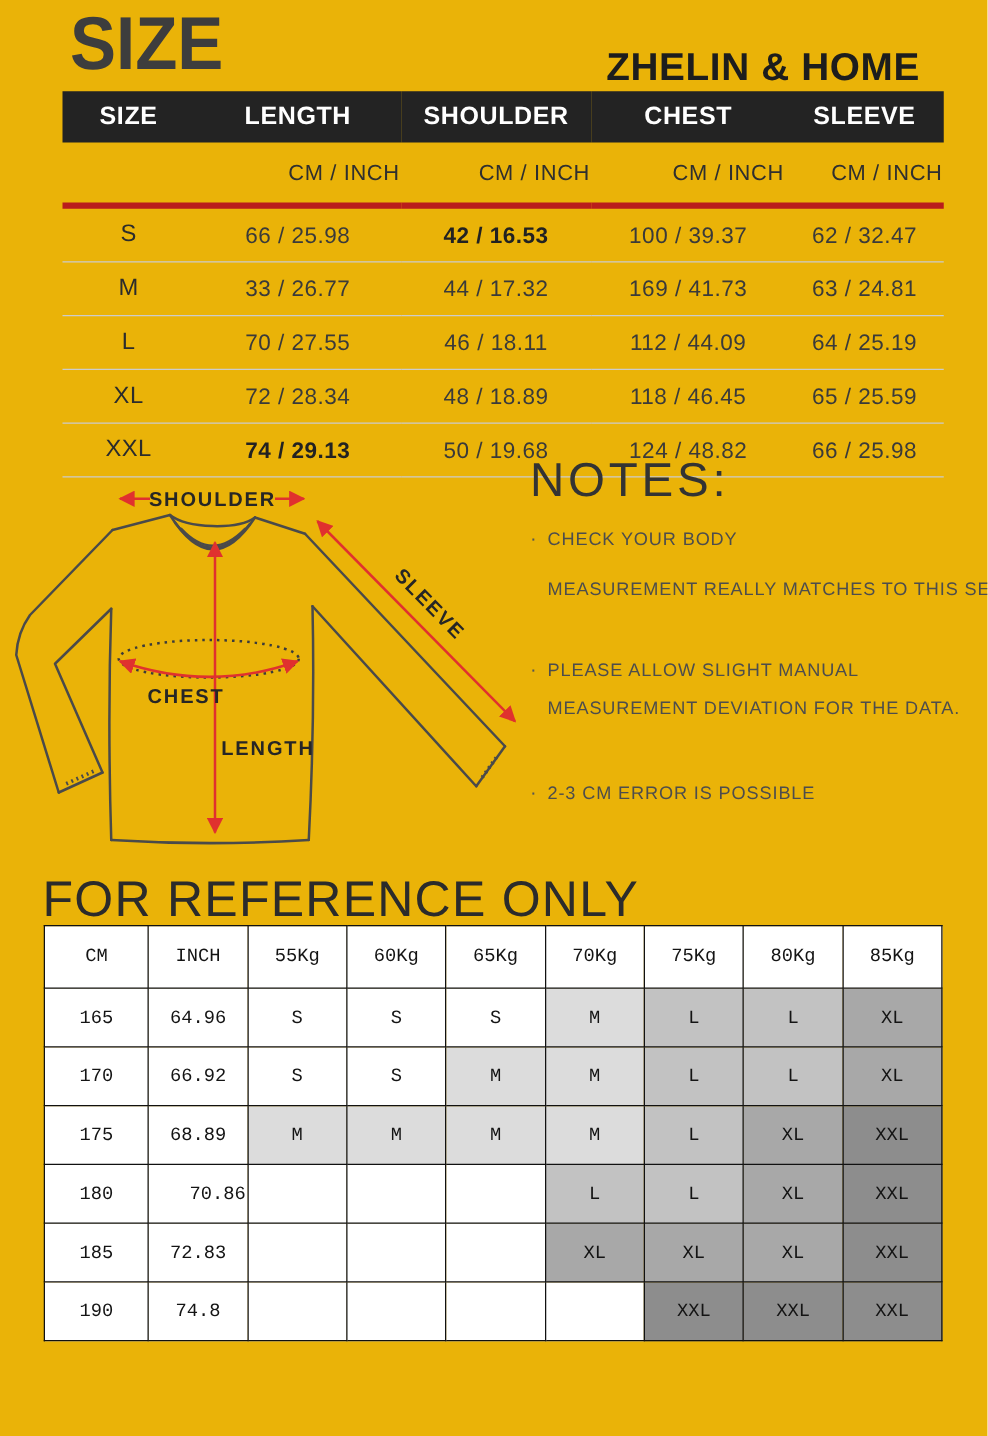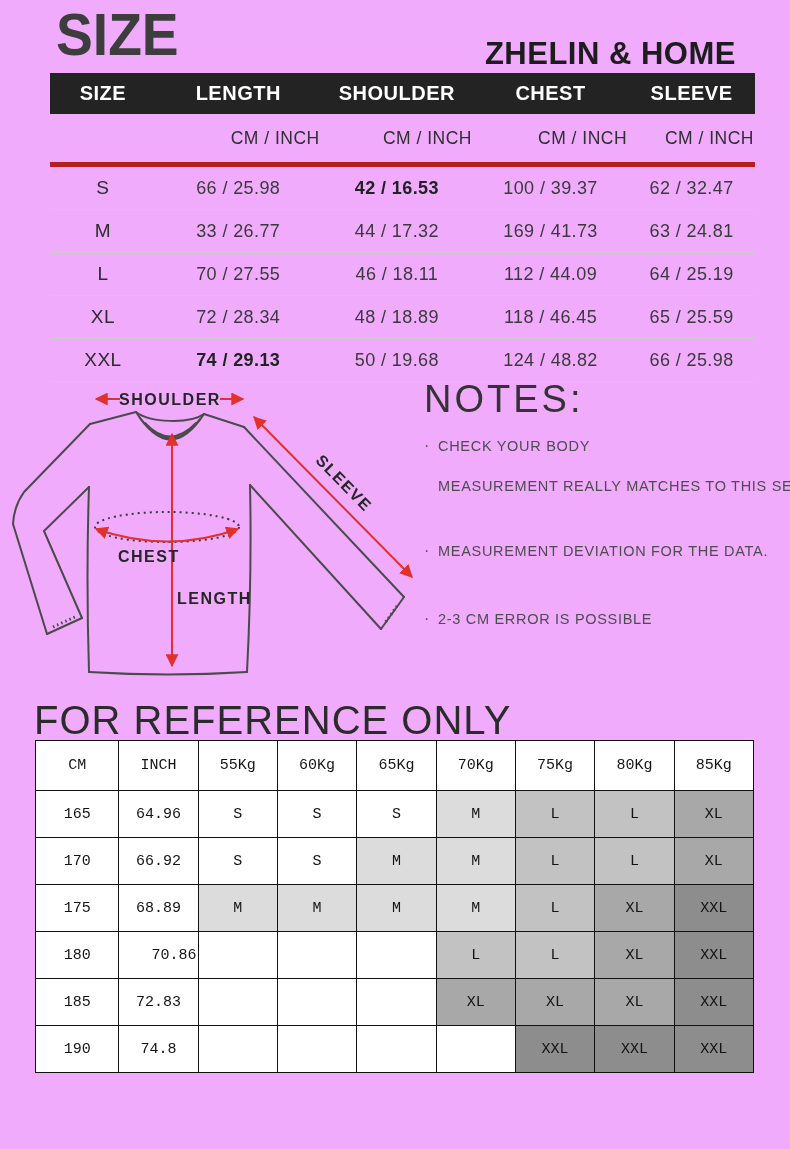--- a/index.html
+++ b/index.html
@@ -1,16 +1,16 @@
 <!DOCTYPE html>
 <html style="--header-bg: #232323; --red: #e0312e; --outline: #4a4a4a;"><head>
 <meta charset="utf-8">
 <style>
   html,body{margin:0;padding:0;background:#fff;}
-  .page{position:relative;width:790px;height:1149px;background:#f0abfc;overflow:hidden;
+  .page{position:relative;width:790px;height:1149px;background:#eab308;overflow:hidden;
         font-family:"Liberation Sans",sans-serif;}
 
   
   .big-title{position:absolute;left:56px;top:0px;font-size:60px;font-weight:700;
              color:#3d3d3d;letter-spacing:0px;transform:scaleX(.92);transform-origin:left top;}
   .brand{position:absolute;right:54px;top:36px;font-size:31px;font-weight:700;color:#1d1d1d;letter-spacing:.5px;}
 
   
   .size-table{position:absolute;left:50px;top:73px;width:705px;border-collapse:collapse;table-layout:fixed;}
   .size-table th.sz-h{background:var(--header-bg,#232323);color:#fff;height:39px;
@@ -27,21 +27,21 @@
   .shirt{position:absolute;left:0px;top:366px;width:430px;height:332px;}
   .shirt .outline path{fill:none;stroke:var(--outline,#4a4a4a);stroke-width:2;stroke-linejoin:round;stroke-linecap:round;}
   .shirt .cuffdash{fill:none;stroke:var(--outline,#4a4a4a);stroke-width:3;stroke-dasharray:1.5 3;}
   .shirt .chest-ellipse{fill:none;stroke:#3b3b3b;stroke-width:2;stroke-dasharray:2 4;}
   .shirt .red path{fill:none;stroke:var(--red,#e0312e);stroke-width:2;}
   .shirt .red-fill{fill:var(--red,#e0312e);}
   .shirt .dlabels text{font-family:"Liberation Sans",sans-serif;font-size:16px;font-weight:700;
                        fill:#262626;letter-spacing:1.5px;}
 
   
-  .notes{position:absolute;left:424px;top:378px;width:362px;}
+  .notes{position:absolute;left:424px;top:364px;width:362px;}
   .notes-title{font-size:38px;font-weight:400;color:#333;letter-spacing:3px;line-height:42px;}
   .note-line{position:relative;padding-left:14px;font-size:14.5px;color:#4d4d4d;
              letter-spacing:.7px;line-height:28px;white-space:nowrap;}
   .note-line .bullet{position:absolute;left:0;top:0;font-size:16px;color:#555;}
   .note-line:nth-child(1){margin-top:12px;}
   .note-line:nth-child(2){margin-top:12px;}
   .note-line:nth-child(3){margin-top:37px;}
   .note-line:nth-child(4){margin-top:2px;}
   .note-line:nth-child(5){margin-top:40px;}
 
@@ -165,21 +165,21 @@
       <text x="118" y="196">CHEST</text>
       <text x="177" y="238">LENGTH</text>
     </g>
   </svg>
 
   <div class="notes">
     <div class="notes-title">NOTES:</div>
     <div id="notes-lines">
         <div class="note-line"><span class="bullet">·</span><span>CHECK YOUR BODY</span></div>
         <div class="note-line"><span>MEASUREMENT REALLY MATCHES TO THIS SET</span></div>
-        <div class="note-line"><span class="bullet">·</span></div>
+        <div class="note-line"><span class="bullet">·</span><span>PLEASE ALLOW SLIGHT MANUAL</span></div>
         <div class="note-line"><span>MEASUREMENT DEVIATION FOR THE DATA.</span></div>
         <div class="note-line"><span class="bullet">·</span><span>2-3 CM ERROR IS POSSIBLE</span></div>
       </div>
   </div>
 
   <div class="ref-title">FOR REFERENCE ONLY</div>
 
   <table class="ref-table">
     <colgroup>
       <col style="width:11.6%">

